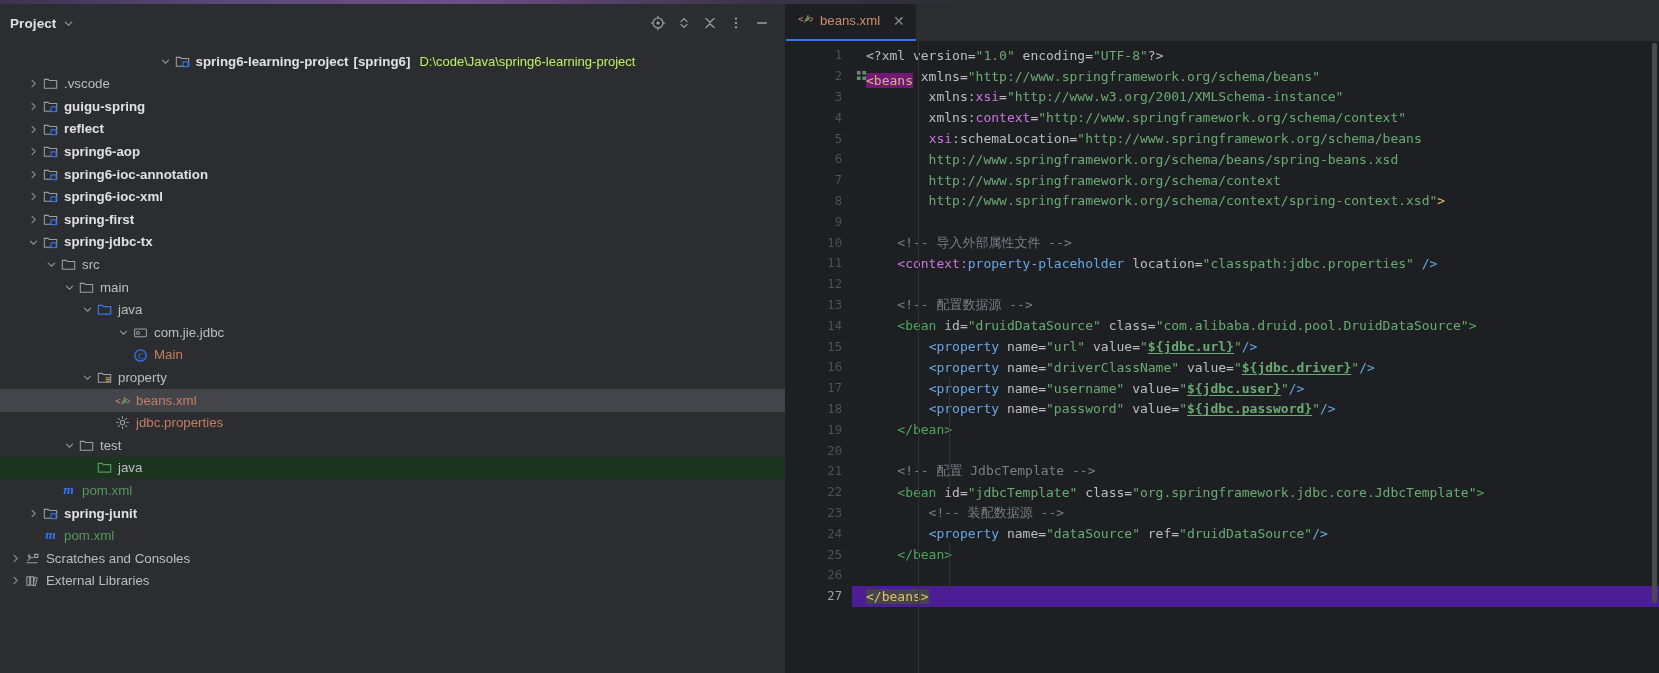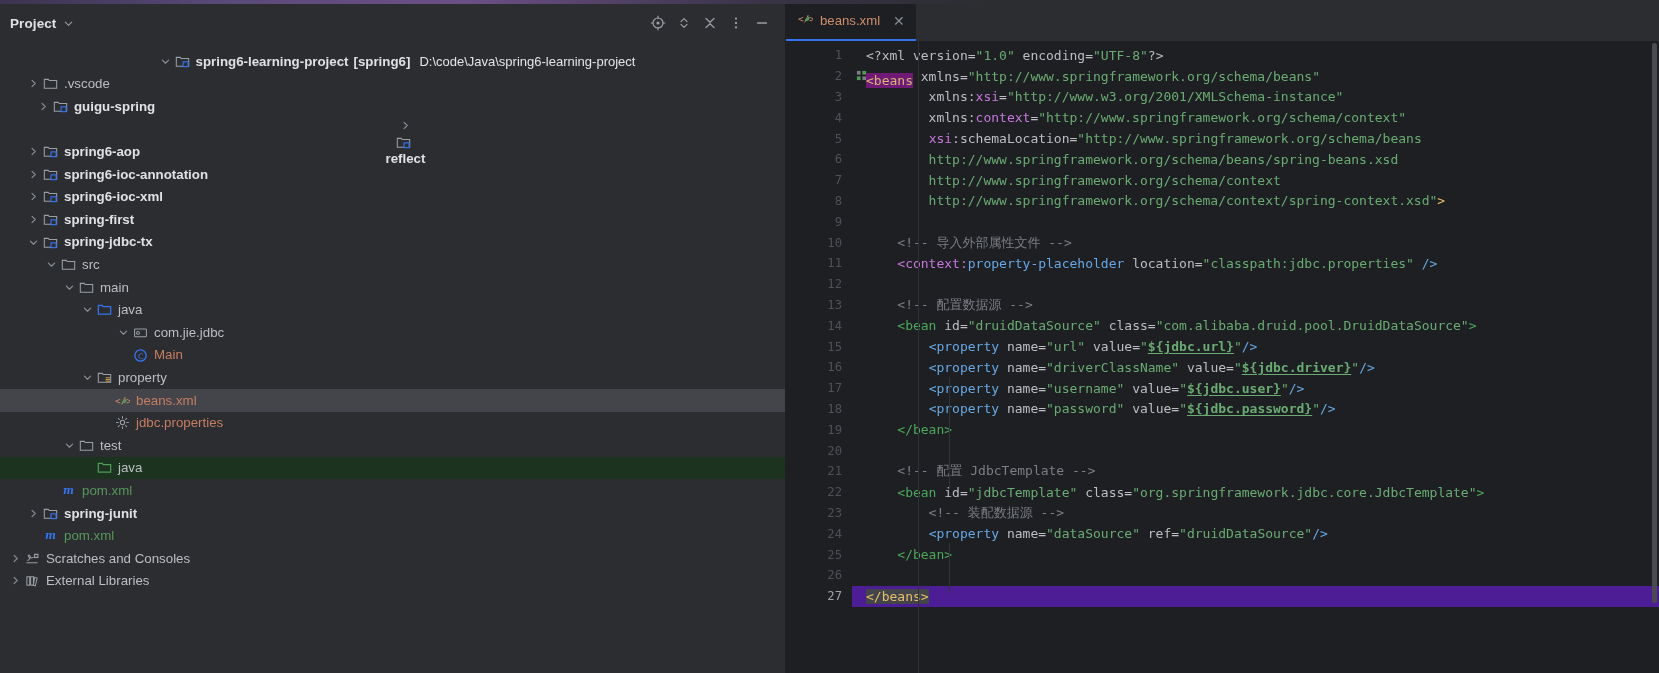--- a/index.html
+++ b/index.html
@@ -46,21 +46,21 @@
   }
   .row .arrow {
     width: 15px; height: 22px; display: flex; align-items: center; justify-content: center;
     flex: 0 0 15px;
   }
   .row .ficon {
     width: 19px; height: 22px; display: flex; align-items: center; justify-content: center;
     flex: 0 0 19px; margin-right: 4px;
   }
   .row .label { font-size: 13.3px; line-height: 1; }
-  .row .sublabel { font-size: 13.0px; color: #e5e5e5; margin-left: 9px; }
+  .row .sublabel { font-size: 13.0px; color: #bef264; margin-left: 9px; }
   .bold { font-weight: bold; color: #dfe1e5; }
   .plain { color: #bcbec4; }
   .mod-tag { font-weight: bold; color: #dfe1e5; margin-left: 5px; }
   .row.selected { background: #43454a; }
   .row.testroot { background: #1c3320; }
   .c-redx { color: #c77d63; }
   .c-green { color: #57965c; }
 
   
   .editor {
@@ -196,35 +196,35 @@
               <path d="M4.4 2.6L7.9 6L4.4 9.4" stroke="#8a8e95" stroke-width="1.25" fill="none" stroke-linecap="round" stroke-linejoin="round"></path>
             </svg>
           </span>
           <span class="ficon">
             <svg width="15" height="15" viewBox="0 0 16 16">
               <path d="M1.4 3.6h4.2l1.1 1.3h7.9v8.1H1.4z" fill="none" stroke="#9aa0a6" stroke-width="1.1"></path>
             </svg>
           </span>
           <span class="label plain">.vscode</span>
         </div>
-        <div class="row" style="padding-left: 36px;">
+        <div class="row" style="padding-left: 26px;">
           <span class="arrow">
             <svg width="11" height="11" viewBox="0 0 12 12">
               <path d="M4.4 2.6L7.9 6L4.4 9.4" stroke="#8a8e95" stroke-width="1.25" fill="none" stroke-linecap="round" stroke-linejoin="round"></path>
             </svg>
           </span>
           <span class="ficon">
             <svg width="15" height="15" viewBox="0 0 16 16">
               <path d="M1.4 3.6h4.2l1.1 1.3h7.9v8.1H1.4z" fill="none" stroke="#9aa0a6" stroke-width="1.1"></path>
               <rect x="8.6" y="8.4" width="5.4" height="5.1" fill="#2b2d30" stroke="#3574f0" stroke-width="1.2"></rect>
             </svg>
           </span>
           <span class="label bold">guigu-spring</span>
         </div>
-        <div class="row" style="padding-left: 26px; flex-direction: column;">
+        <div class="row" style="padding-left: 26px;">
           <span class="arrow">
             <svg width="11" height="11" viewBox="0 0 12 12">
               <path d="M4.4 2.6L7.9 6L4.4 9.4" stroke="#8a8e95" stroke-width="1.25" fill="none" stroke-linecap="round" stroke-linejoin="round"></path>
             </svg>
           </span>
           <span class="ficon">
             <svg width="15" height="15" viewBox="0 0 16 16">
               <path d="M1.4 3.6h4.2l1.1 1.3h7.9v8.1H1.4z" fill="none" stroke="#9aa0a6" stroke-width="1.1"></path>
               <rect x="8.6" y="8.4" width="5.4" height="5.1" fill="#2b2d30" stroke="#3574f0" stroke-width="1.2"></rect>
             </svg>

